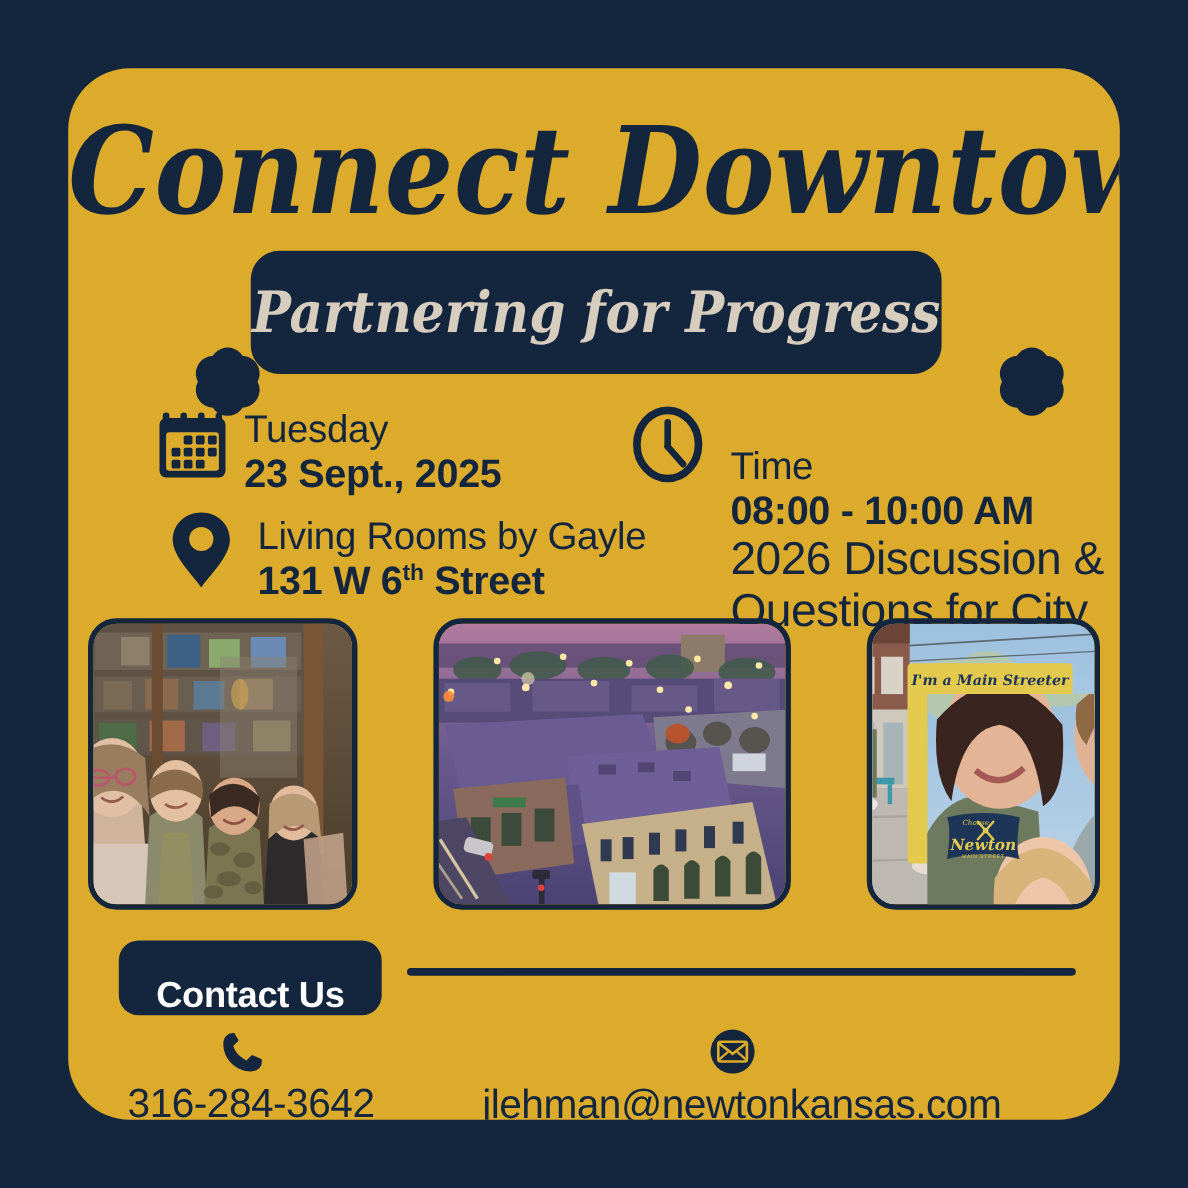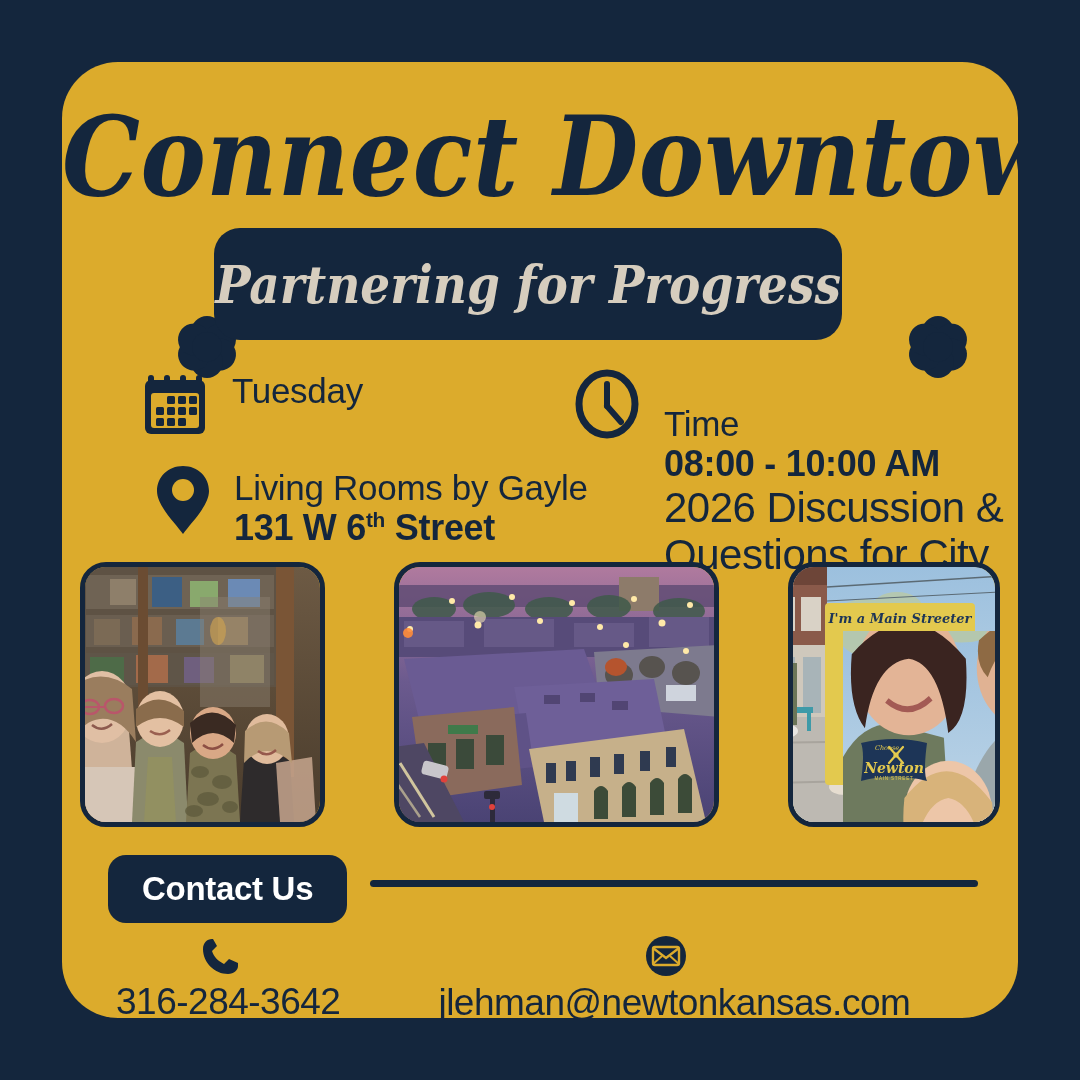--- a/index.html
+++ b/index.html
@@ -63,21 +63,21 @@
   .flower span:nth-child(4) { transform: rotate(180deg) translate(0,-15px); }
   .flower span:nth-child(5) { transform: rotate(240deg) translate(0,-15px); }
   .flower span:nth-child(6) { transform: rotate(300deg) translate(0,-15px); }
   .flower span:nth-child(7) { transform: none; width: 30px; height: 30px; margin: -15px 0 0 -15px; }
   #flower-left  { left: 114px; top: 254px; }
   #flower-right { left: 845px; top: 254px; }
 
   
   #subtitle-banner {
     position: absolute;
-    left: 152px; top: 166px;
+    left: 166px; top: 166px;
     width: 628px; height: 112px;
     background: #14263d;
     border-radius: 26px;
     display: flex;
     align-items: center;
     justify-content: center;
   }
   #subtitle-text {
     font-family: "DejaVu Serif", serif;
     font-style: italic;
@@ -114,21 +114,21 @@
     letter-spacing: -0.5px;
     line-height: 1.12;
     white-space: nowrap;
   }
   .info-value sup { font-size: 0.58em; vertical-align: super; }
 
   #row-date     { left: 80px;  top: 305px; }
   #row-time     { left: 508px; top: 305px; }
   #row-location { left: 90px;  top: 400px; }
 
-  #row-date .info-text     { margin-left: 18px; padding-top: 4px; }
+  #row-date .info-text     { margin-left: 8px; padding-top: 4px; }
   #row-time .info-text     { margin-left: 20px; padding-top: 4px; margin-top: 33px; }
   #row-location .info-text { margin-left: 20px; padding-top: 6px; }
 
   
   #photo-strip {
     position: absolute;
     left: 18px; top: 500px;
     width: 920px; height: 265px;
     display: flex;
     justify-content: space-between;
@@ -147,21 +147,21 @@
 
   
   #contact-pill {
     position: absolute;
     left: 46px; top: 793px;
     height: 68px;
     padding: 0 34px;
     background: #14263d;
     border-radius: 18px;
     display: flex;
-    align-items: center;
+    align-items: flex-end;
   }
   #contact-pill-label {
     color: #ffffff;
     font-size: 33px;
     font-weight: 700;
     letter-spacing: -0.3px;
     white-space: nowrap;
   }
 
   #contact-divider {
@@ -238,20 +238,21 @@
           <rect x="36" y="40" width="8" height="8" rx="1.5"></rect>
           <rect x="47" y="40" width="8" height="8" rx="1.5"></rect>
           <rect x="14" y="51" width="8" height="8" rx="1.5"></rect>
           <rect x="25" y="51" width="8" height="8" rx="1.5"></rect>
           <rect x="36" y="51" width="8" height="8" rx="1.5"></rect>
         </g>
       </svg>
     </div>
     <div class="info-text">
       <div class="info-label">Tuesday</div>
+      <div class="info-value">23 Sept., 2025</div>
     </div>
   </div>
 
   <div class="info-row" id="row-time">
     <div class="icon-box">
       <svg width="74" height="74" viewBox="0 0 74 74" aria-hidden="true">
         <ellipse cx="37" cy="37" rx="28" ry="31" fill="none" stroke="#14263d" stroke-width="7"></ellipse>
         <path d="M37 17 L37 39" stroke="#14263d" stroke-width="6" stroke-linecap="round" fill="none"></path>
         <path d="M37 39 L51 55" stroke="#14263d" stroke-width="6" stroke-linecap="round" fill="none"></path>
       </svg>

